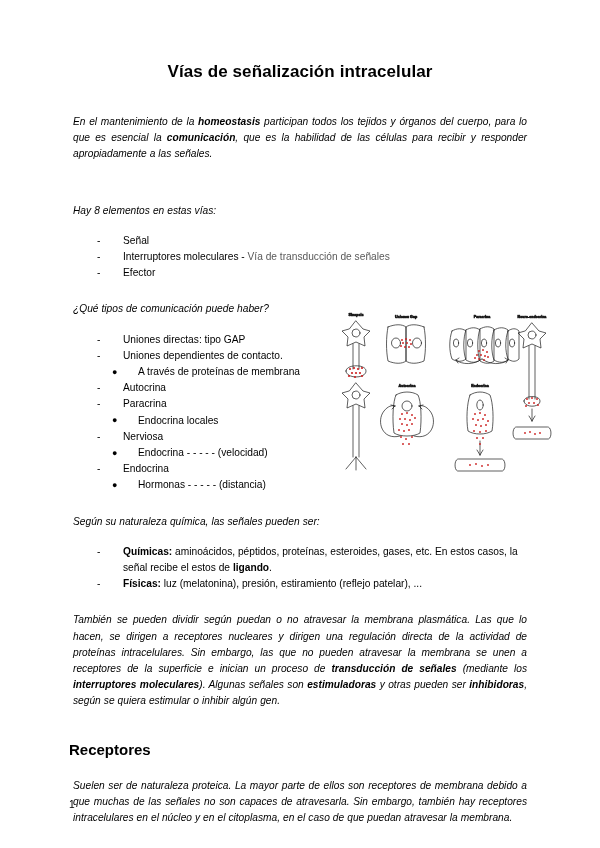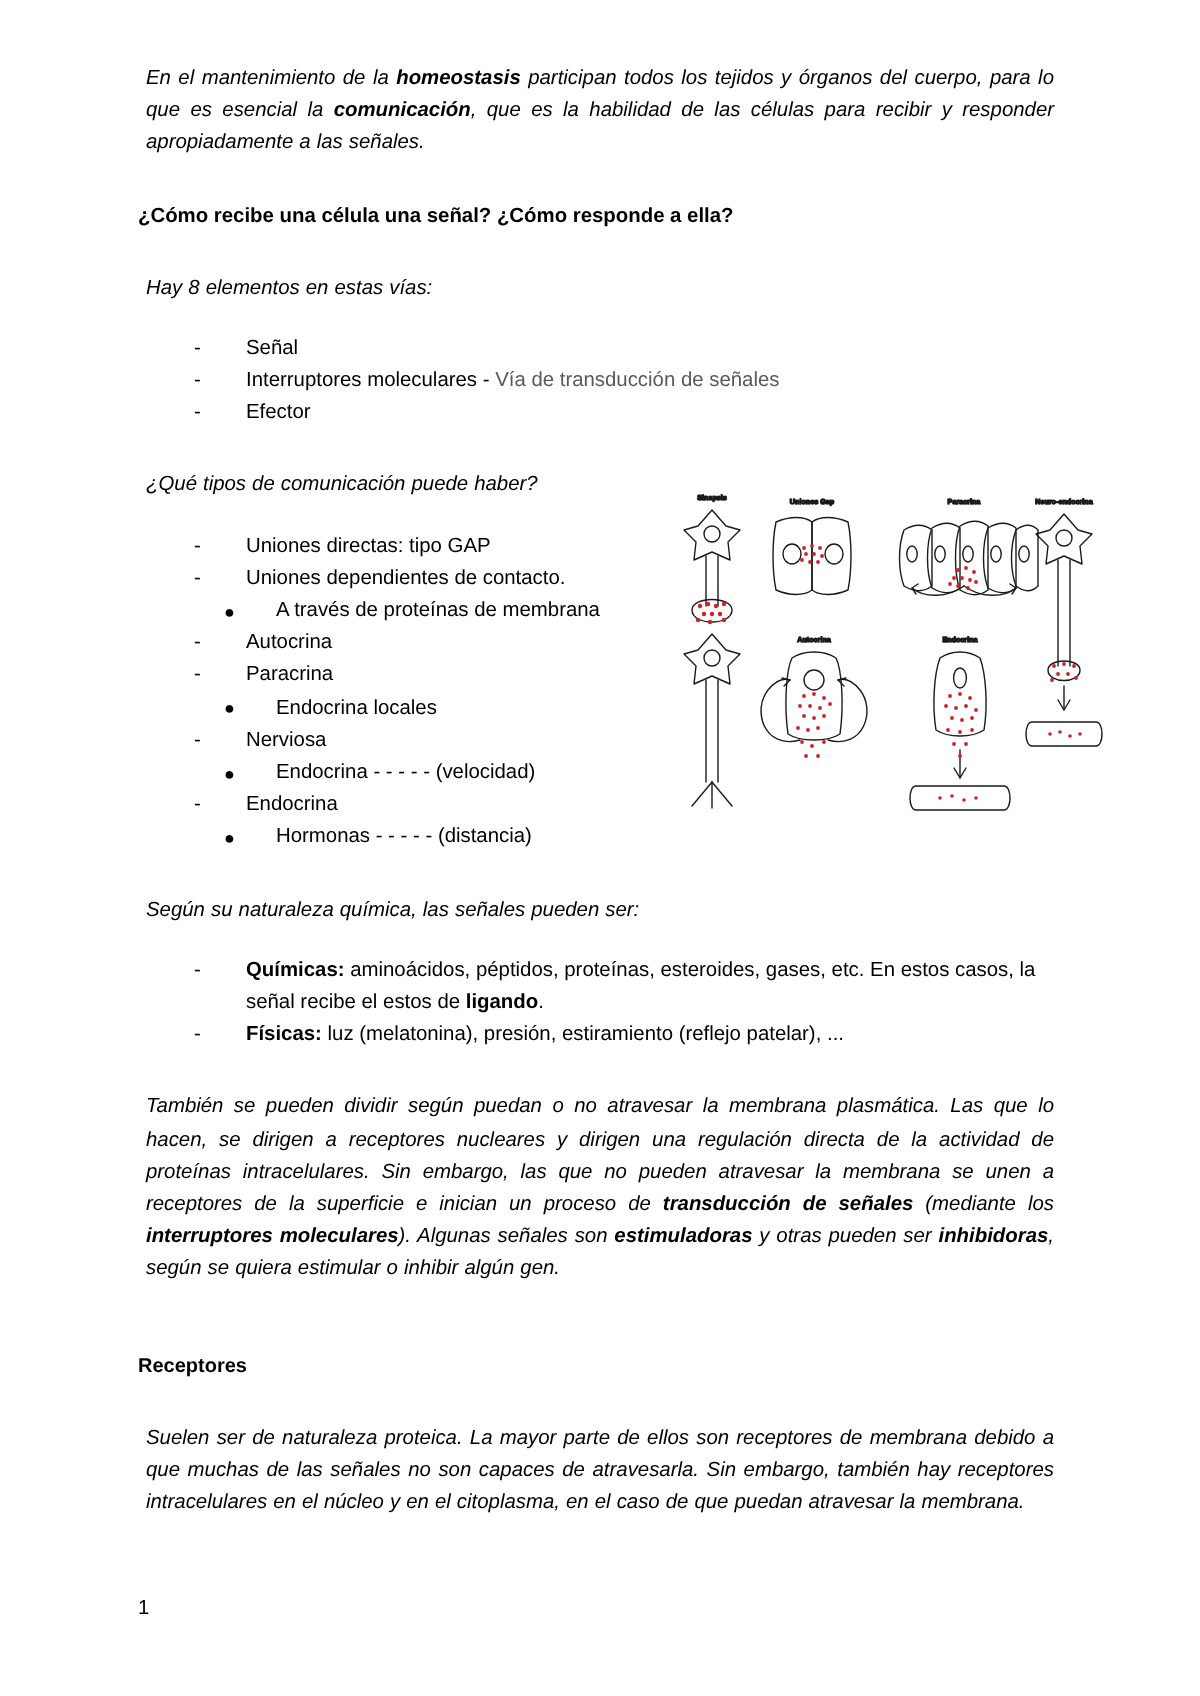--- a/index.html
+++ b/index.html
@@ -44,21 +44,21 @@
   .sp-lg { height: 28px; }
   .sp-md { height: 16px; }
   .sp-sm { height: 10px; }
   h2.q-head {
     font-size: 10.2px;
     font-weight: bold;
     margin: 0;
     line-height: 16px;
   }
   h2.sec-head {
-    font-size: 10px;
+    font-size: 15px;
     font-weight: bold;
     margin: 0;
     line-height: 16px;
   }
   ul.dash-list {
     list-style: none;
     margin: 0;
     padding: 0 0 0 28px;
   }
   ul.dash-list > li {
@@ -116,28 +116,28 @@
     fill: #1a1a1a;
   }
 </style>
 </head>
 <body>
 
 <div class="page">
 
   <div class="content">
 
+    <h1 class="doc-title">Vías de señalización intracelular</h1>
 
     <div class="sp-lg"></div>
 
     <p class="para"><span>En el mantenimiento de la </span><b>homeostasis</b><span> participan todos los tejidos y órganos del cuerpo, para lo que es esencial la </span><b>comunicación</b><span>, que es la habilidad de las células para recibir y responder apropiadamente a las señales.</span></p>
 
     <div class="sp-md"></div>
 
-    <h2 class="q-head">¿Cómo recibe una célula una señal? ¿Cómo responde a ella?</h2>
 
     <div class="sp-md"></div>
 
     <p class="para">Hay 8 elementos en estas vías:</p>
 
     <div class="sp-sm"></div>
 
     <ul class="dash-list">
       <li><span class="dash-marker">-</span><span>Señal</span><span class="grey-text"></span></li>
       <li><span class="dash-marker">-</span><span>Interruptores moleculares - </span><span class="grey-text">Vía de transducción de señales</span></li>

